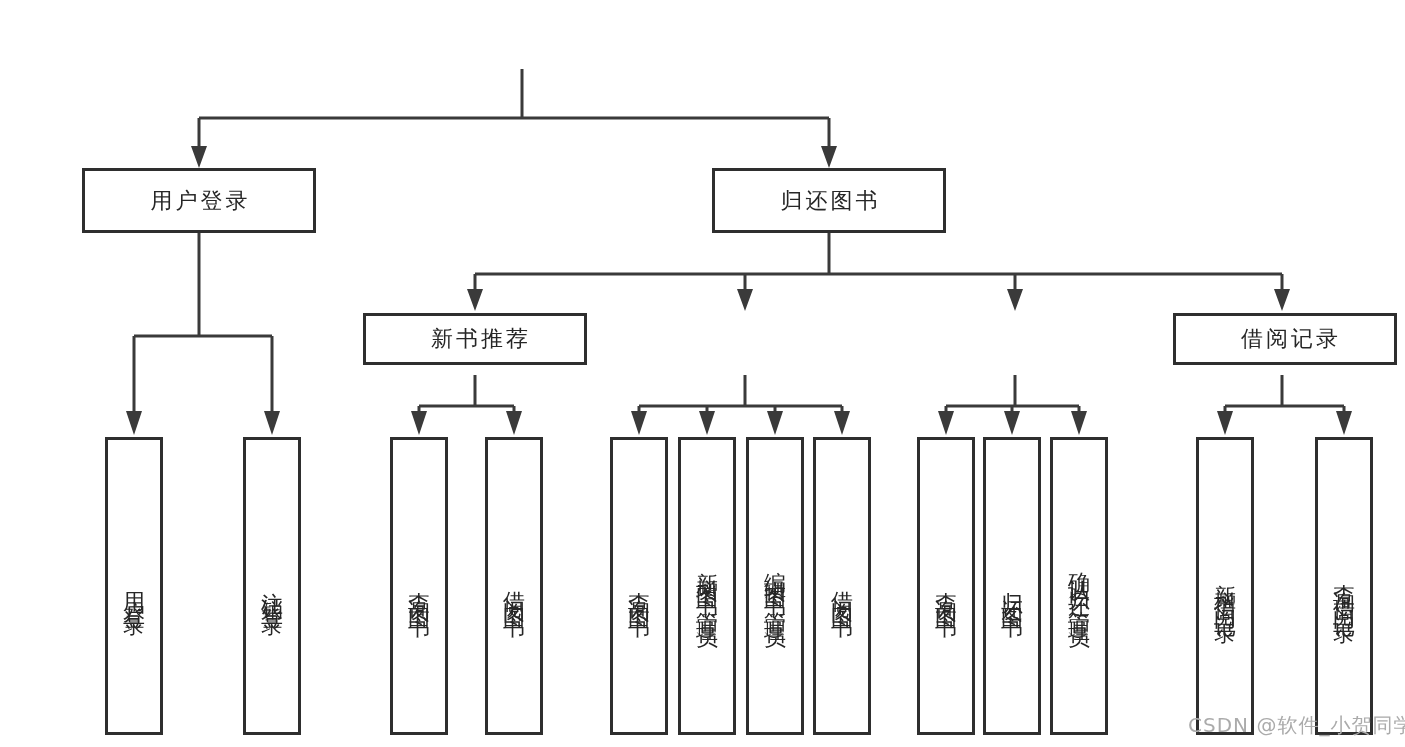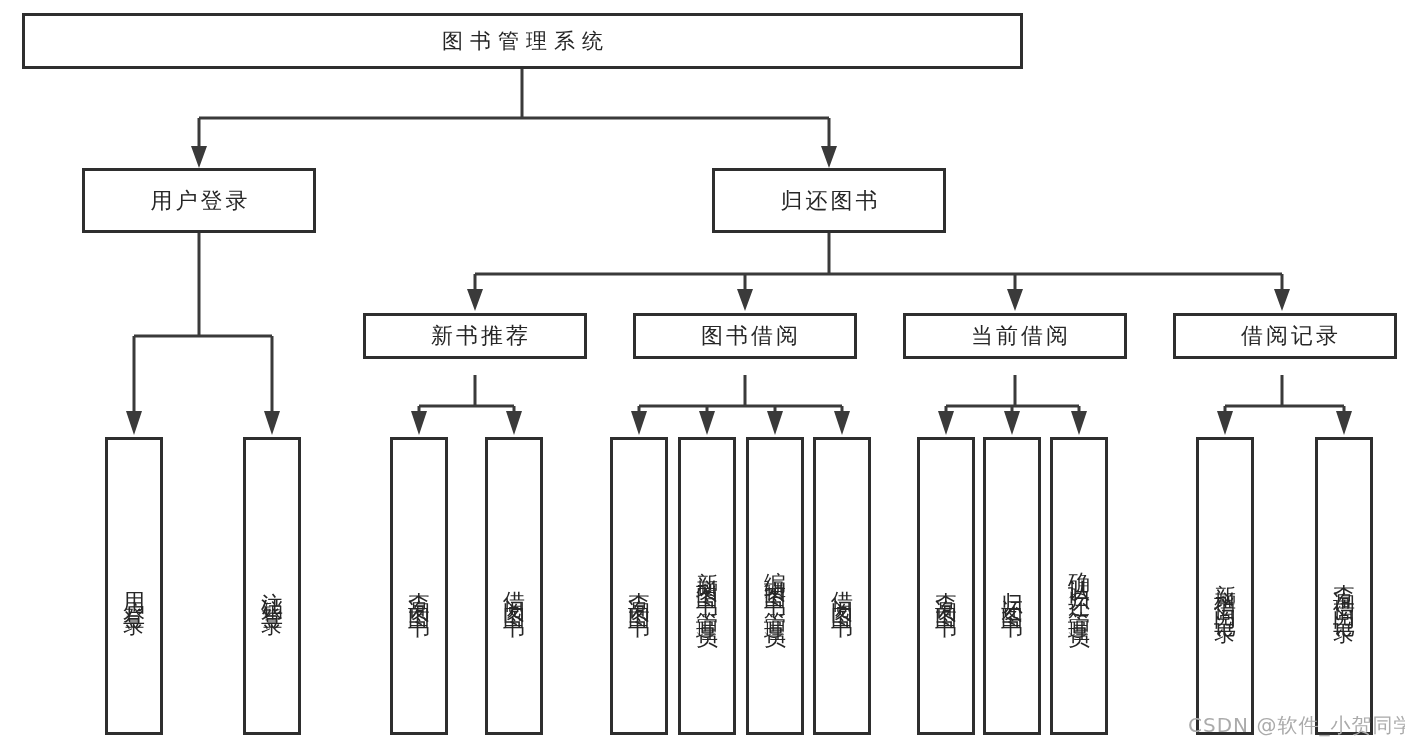--- a/index.html
+++ b/index.html
@@ -47,21 +47,21 @@
     top: 168px;
     width: 234px;
     height: 65px;
     font-size: 22px;
     letter-spacing: 3px;
     padding-left: 3px;
   }
   .box.h3 {
     top: 313px;
     width: 224px;
-    height: 46px;
+    height: 52px;
     font-size: 22px;
     letter-spacing: 3px;
     padding-left: 12px;
   }
   .box.leaf {
     top: 437px;
     width: 58px;
     height: 298px;
     font-size: 22px;
     writing-mode: vertical-rl;
@@ -134,28 +134,25 @@
          M707 435 L699 411 L715 411 Z
          M775 435 L767 411 L783 411 Z
          M842 435 L834 411 L850 411 Z
          M946 435 L938 411 L954 411 Z
          M1012 435 L1004 411 L1020 411 Z
          M1079 435 L1071 411 L1087 411 Z
          M1225 435 L1217 411 L1233 411 Z
          M1344 435 L1336 411 L1352 411 Z"></path>
   </svg>
 
-  <div class="box title">图书管理系统</div>
 
   <div class="box h2" style="left:82px">用户登录</div>
   <div class="box h2" style="left:712px">归还图书</div>
 
   <div class="box h3" style="left:363px">新书推荐</div>
-  <div class="box h3" style="left:633px">图书借阅</div>
-  <div class="box h3" style="left:903px">当前借阅</div>
   <div class="box h3" style="left:1173px">借阅记录</div>
 
   <div class="box leaf" style="left:105px">用户登录</div>
   <div class="box leaf" style="left:243px">注销登录</div>
 
   <div class="box leaf" style="left:390px">查询图书</div>
   <div class="box leaf" style="left:485px">借阅图书</div>
 
   <div class="box leaf" style="left:610px">查询图书</div>
   <div class="box leaf" style="left:678px">新增图书（管理员）</div>

